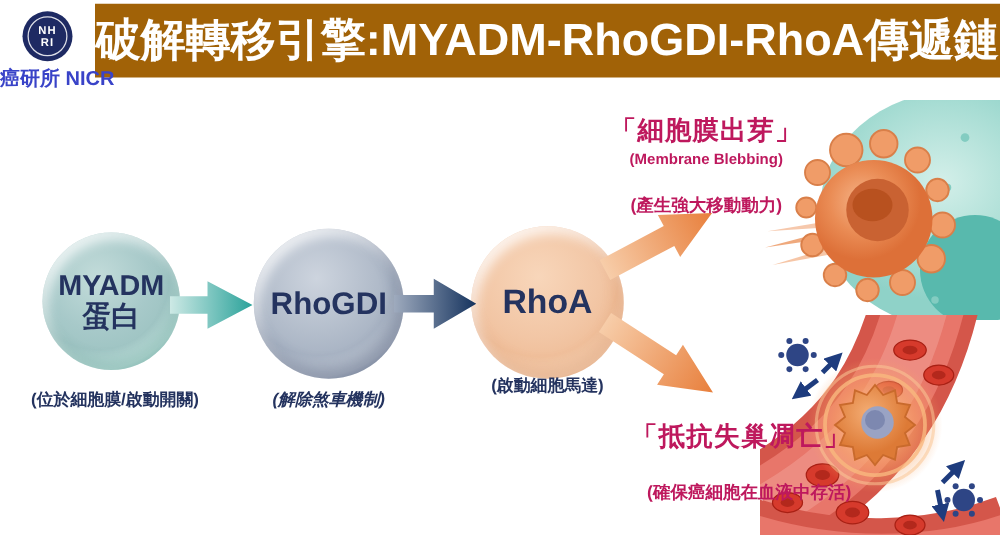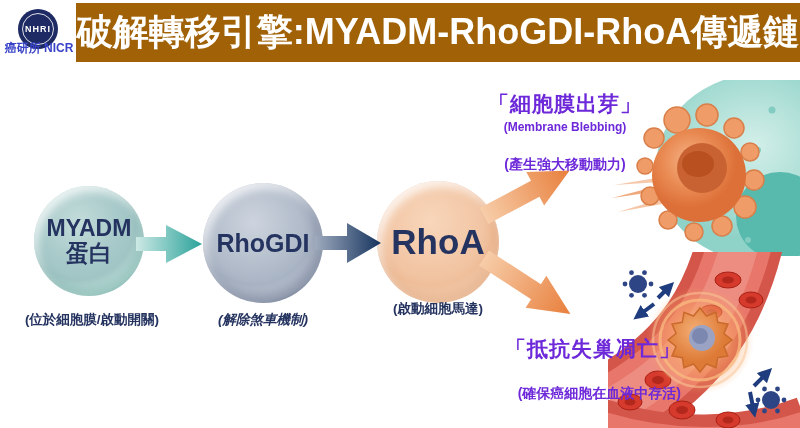--- a/index.html
+++ b/index.html
@@ -6,56 +6,56 @@
   .page {
     position:relative; width:800px; height:428px; background:#ffffff;
     overflow:hidden; font-family:"Liberation Sans", sans-serif;
     margin:0 auto;
   }
   
   .logo-box { position:absolute; left:0; top:0; width:76px; height:82px; background:#fff; z-index:6; }
   .seal { position:absolute; left:18px; top:9px; width:40px; height:40px; border-radius:50%;
           background:#1e2a63; display:flex; align-items:center; justify-content:center; }
   .seal-inner { width:30px; height:30px; border-radius:50%; border:1px solid rgba(255,255,255,.85);
-          display:flex; flex-direction:row; align-items:center; justify-content:center; }
+          display:flex; flex-direction:column; align-items:center; justify-content:center; }
   .seal-inner span { color:#fff; font-size:9px; font-weight:bold; line-height:10px; letter-spacing:1px; }
-  .logo-label { position:absolute; left:0; top:40px; width:78px; text-align:center;
-          font-size:12px; font-weight:bold; color:#3943c8; white-space:nowrap; }
+  .logo-label { position:absolute; left:0; top:53px; width:78px; text-align:center;
+          font-size:16px; font-weight:bold; color:#3943c8; white-space:nowrap; }
   .title-bar { position:absolute; left:76px; right:0; top:3px; height:59px; background:#a16207;
           display:flex; align-items:center; justify-content:center; z-index:5; }
   .title-bar h1 { margin:0; color:#fff; font-size:36px; font-weight:bold; white-space:nowrap; letter-spacing:0; }
 
   
   .node { position:absolute; border-radius:50%; display:flex; flex-direction:column;
           align-items:center; justify-content:center; text-align:center;
           font-weight:bold; color:#24335f; z-index:2; line-height:1.08; }
   .node-myadm { left:34px; top:186px; width:110px; height:110px; font-size:23px;
           background: radial-gradient(circle at 40% 33%, #c3dcda 0%, #a7c9c9 42%, #a0c5c4 58%, #c7e6e0 74%, #a5d7cf 88%, #7fbfb6 100%);
           box-shadow: inset -4px -7px 10px rgba(47,120,112,.30), inset 4px 6px 9px rgba(255,255,255,.75); }
   .node-rhogdi { left:203px; top:183px; width:120px; height:120px; font-size:25px;
           background: radial-gradient(circle at 42% 33%, #cdd4de 0%, #b3bdcb 42%, #a9b4c4 58%, #ccd3dd 74%, #99a6ba 90%, #64759a 100%);
           box-shadow: inset -5px -8px 12px rgba(40,55,90,.40), inset 4px 6px 9px rgba(255,255,255,.75); }
-  .node-rhoa { left:377px; top:181px; width:122px; height:122px; font-size:35px;
+  .node-rhoa { left:377px; top:181px; width:122px; height:122px; font-size:27px;
           background: radial-gradient(circle at 44% 33%, #f8d6ba 0%, #f2c6a5 46%, #f0c09c 60%, #f9dcc2 76%, #f2b88c 90%, #e3905b 100%);
           box-shadow: inset -4px -8px 12px rgba(190,95,35,.28), inset 4px 6px 9px rgba(255,255,255,.8); }
 
   .caption { position:absolute; width:190px; text-align:center; font-size:13.5px;
           font-weight:bold; color:#24335f; z-index:2; white-space:nowrap; }
   .cap-myadm  { left:-3px;  top:311px; }
   .cap-rhogdi { left:168px; top:311px;font-style:italic; }
   .cap-rhoa   { left:343px; top:300px; }
 
   .arrow-svg { position:absolute; z-index:3; }
   .a-teal  { left:136px; top:221px; }
   .a-navy  { left:315px; top:220px; }
   .a-or-up { left:478px; top:152px; }
   .a-or-dn { left:476px; top:246px; }
 
   
-  .outcome { position:absolute; text-align:center; color:#6d28d9; z-index:4; }
+  .outcome { position:absolute; text-align:center; color:#be185d; z-index:4; }
   .outcome-blebbing { left:462px; top:90px;  width:206px; }
   .outcome-anoikis  { left:453px; top:335px; width:228px;text-align:right; }
   .oc-title { font-size:21px;  font-weight:bold; letter-spacing:1px; white-space:nowrap; }
   .oc-sub   { font-size:12px;  font-weight:bold; margin-top:2px; white-space:nowrap; }
   .oc-cap   { font-size:14px;  font-weight:bold; margin-top:22px; white-space:nowrap; }
 
   
   .illus { position:absolute; z-index:1; }
   .illus-bleb   { left:612px; top:80px; }
   .illus-vessel { left:608px; top:252px; }

